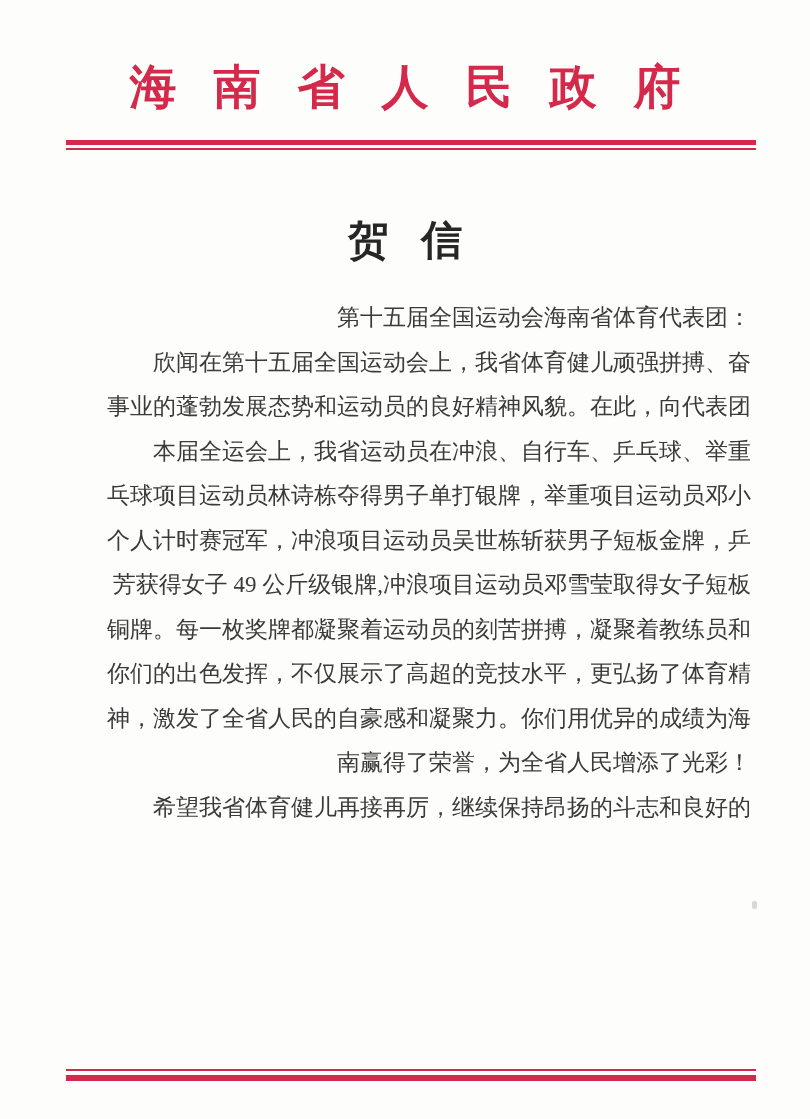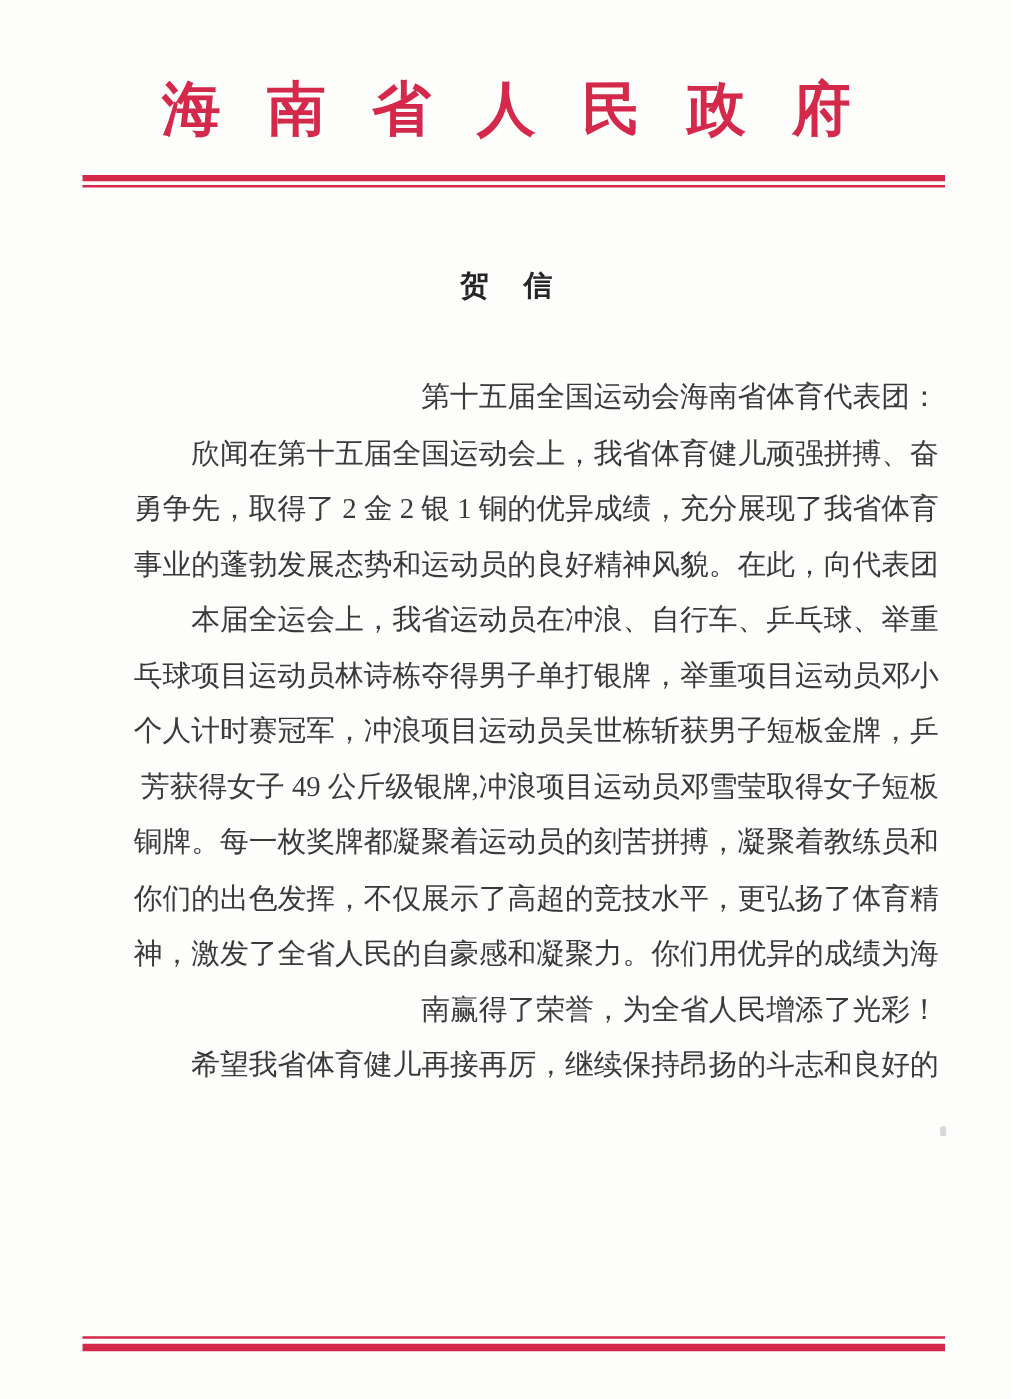--- a/index.html
+++ b/index.html
@@ -29,21 +29,21 @@
     background: #d4294b;
   }
   .rule-header-thick { top: 140px; height: 5px; }
   .rule-header-thin  { top: 148px; height: 2px; }
   .rule-footer-thin  { top: 1069px; height: 2px; }
   .rule-footer-thick { top: 1075px; height: 6px; }
   .doc-title {
     position: absolute;
     top: 213px; left: 0; right: 0;
     text-align: center;
-    font-size: 23px;
+    font-size: 41px;
     font-weight: bold;
     color: #262626;
     word-spacing: 22px;
     white-space: nowrap;
   }
   .body-text {
     position: absolute;
     left: 95px;
     top: 296px;
     width: 656px;
@@ -74,21 +74,20 @@
   <div class="letterhead">海南省人民政府</div>
 
   <div class="rule rule-header-thick"></div>
   <div class="rule rule-header-thin"></div>
 
   <div class="doc-title">贺 信</div>
 
   <div class="body-text">
     <div class="line">第十五届全国运动会海南省体育代表团：</div>
     <div class="line indent">欣闻在第十五届全国运动会上，我省体育健儿顽强拼搏、奋</div>
-    <div class="line">勇争先，取得了 2 金 2 银 1 铜的优异成绩，充分展现了我省体育</div>
     <div class="line">事业的蓬勃发展态势和运动员的良好精神风貌。在此，向代表团</div>
     <div class="line indent">本届全运会上，我省运动员在冲浪、自行车、乒乓球、举重</div>
     <div class="line">乓球项目运动员林诗栋夺得男子单打银牌，举重项目运动员邓小</div>
     <div class="line">个人计时赛冠军，冲浪项目运动员吴世栋斩获男子短板金牌，乒</div>
     <div class="line">芳获得女子 49 公斤级银牌,冲浪项目运动员邓雪莹取得女子短板</div>
     <div class="line">铜牌。每一枚奖牌都凝聚着运动员的刻苦拼搏，凝聚着教练员和</div>
     <div class="line">你们的出色发挥，不仅展示了高超的竞技水平，更弘扬了体育精</div>
     <div class="line">神，激发了全省人民的自豪感和凝聚力。你们用优异的成绩为海</div>
     <div class="line">南赢得了荣誉，为全省人民增添了光彩！</div>
     <div class="line indent">希望我省体育健儿再接再厉，继续保持昂扬的斗志和良好的</div>

